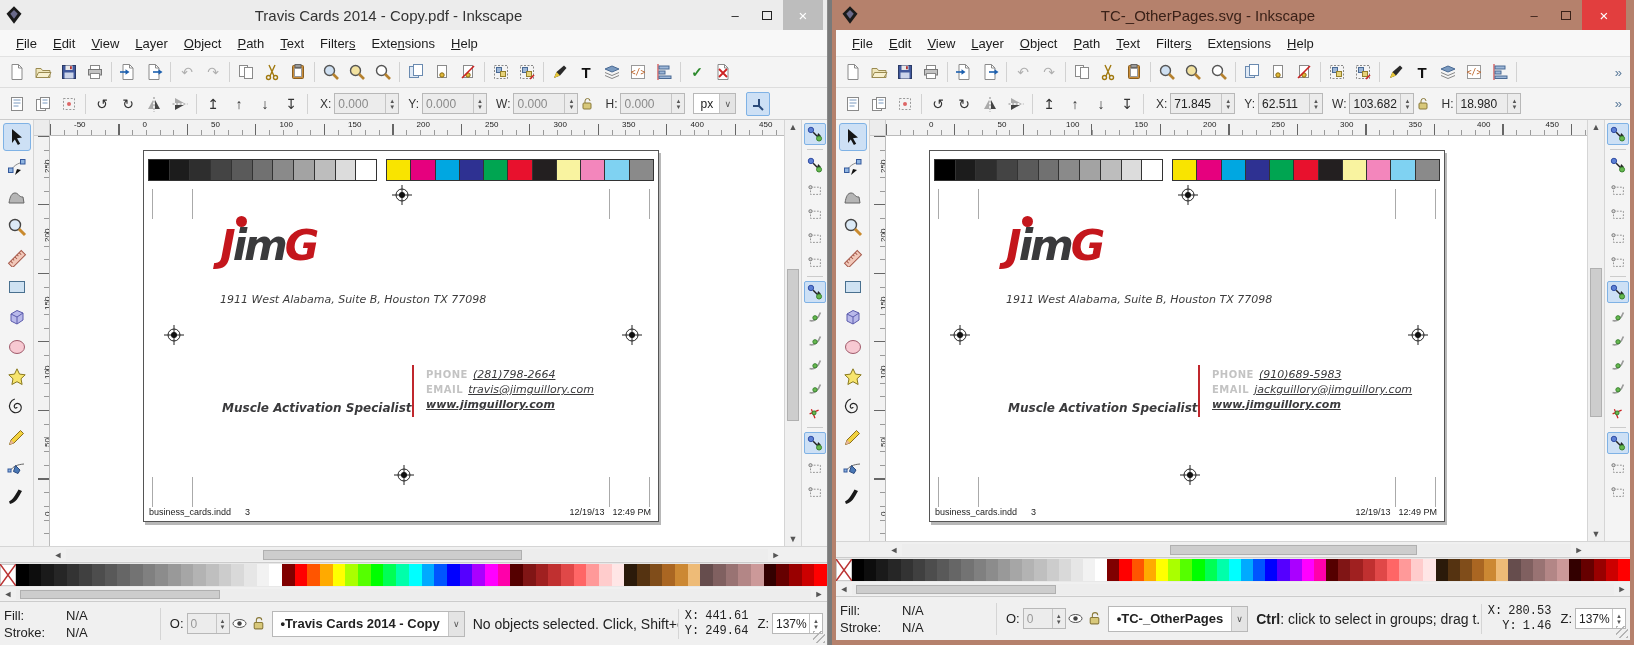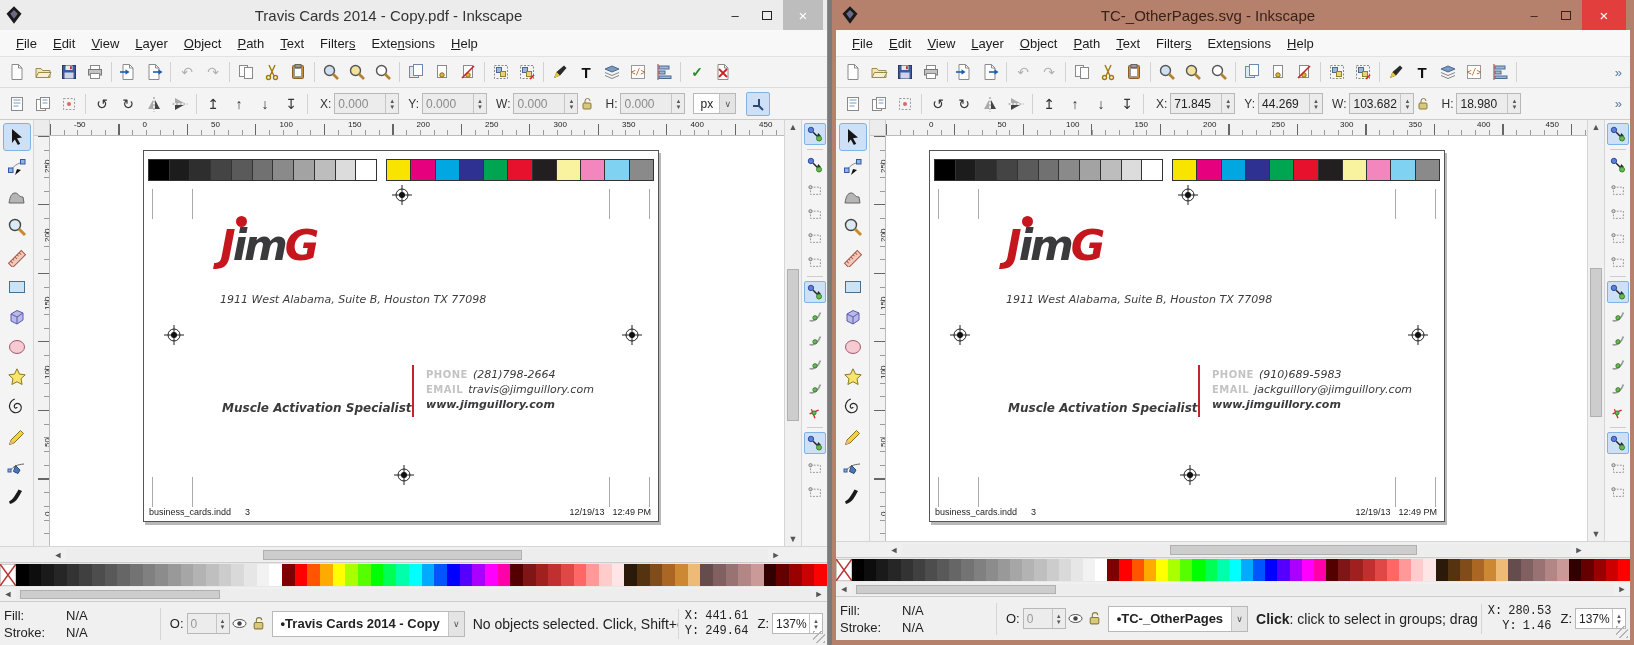--- a/index.html
+++ b/index.html
@@ -93,21 +93,21 @@
   .logo{position:absolute;left:76px;top:74px;font-family:"DejaVu Sans",sans-serif;font-style:italic;font-weight:bold;font-size:42px;letter-spacing:-3px;line-height:1;text-align:center;}
   .logo-j,.logo-g{color:#c4161c;}
   .logo-im{color:#3a3a3c;}
   .logo-dot{position:absolute;left:16px;top:-9px;width:11px;height:11px;border-radius:50%;background:#c4161c;}
   .addr{position:absolute;left:76px;top:142px;font-family:"DejaVu Sans",sans-serif;font-style:italic;font-size:11px;color:#3c3c3c;}
   .pname{position:absolute;left:74px;top:210px;font-family:"DejaVu Sans",sans-serif;font-style:italic;font-size:27px;color:#c0272d;letter-spacing:-1px;}
   .prole{position:absolute;left:78px;top:250px;font-family:"DejaVu Sans",sans-serif;font-style:italic;font-weight:bold;font-size:12px;color:#3a3a3c;}
   .cdivider{position:absolute;left:268px;top:214px;width:2px;height:52px;background:#c0272d;}
   .contact{position:absolute;left:282px;top:216px;font-size:11px;line-height:15px;width:220px;}
   .clabel{color:#c3c3c3;font-weight:bold;font-size:10px;margin-right:5px;letter-spacing:.5px;font-family:"DejaVu Sans",sans-serif;}
-  .cval,.cweb{font-family:"DejaVu Sans",sans-serif;font-style:italic;color:#3a3a3c;}
+  .cval,.cweb{font-family:"DejaVu Sans",sans-serif;font-style:italic;color:#3a3a3c;text-decoration:underline;}
   .cweb{font-weight:bold;}
   .cardfooter{position:absolute;left:5px;right:7px;top:356px;font-size:9px;color:#222;display:flex;}
   .fpage{margin-left:14px;}
   .fdate{margin-left:auto;}
   .fdate span{margin-left:8px;}
 
   
   .hscrollrow{flex:0 0 16px;background:#f0f0f0;border-top:1px solid #d5d5d5;display:flex;align-items:center;padding-left:50px;padding-right:43px;}
   .strack{flex:1;height:12px;position:relative;background:#ededed;}
   .sthumb{position:absolute;top:1px;bottom:1px;background:#cdcdcd;border:1px solid #b0b0b0;}
@@ -1135,21 +1135,21 @@
     <span class="coord-label">X:</span>
     <span class="spin">
         <span class="spinval">71.845</span>
         <span class="arr">
           <i>▲</i>
           <i>▼</i>
         </span>
       </span>
     <span class="coord-label">Y:</span>
     <span class="spin">
-        <span class="spinval">44.269</span>
+        <span class="spinval">62.511</span>
         <span class="arr">
           <i>▲</i>
           <i>▼</i>
         </span>
       </span>
     <span class="coord-label">W:</span>
     <span class="spin">
         <span class="spinval">103.682</span>
         <span class="arr">
           <i>▲</i>
@@ -1580,21 +1580,21 @@
     <span class="mini-icon">
         <svg viewBox="0 0 12 14">
           <rect x="2" y="6" width="8" height="6" rx="1" fill="#d8c87a" stroke="#8a7a3a"></rect>
           <path d="M4 6V4a2.5 2.5 0 0 1 5 0" fill="none" stroke="#8a7a3a"></path>
         </svg>
       </span>
     <span class="layerbox">
         <span class="layername">•TC-_OtherPages</span>
         <span class="ddbtn">∨</span>
       </span>
-    <div class="statusmsg"><b>Click</b><span>: click to select in groups; drag t.</span></div>
+    <div class="statusmsg"><b>Ctrl</b><span>: click to select in groups; drag t.</span></div>
     <div class="xy-block">
       <div><span class="xy-l">X:</span><span>280.53</span></div>
       <div><span class="xy-l">Y:</span><span>1.46</span></div>
     </div>
     <span class="z-label">Z:</span>
     <span class="spin z-spin">
         <span class="spinval">137%</span>
         <span class="arr">
           <i>▲</i>
           <i>▼</i>

